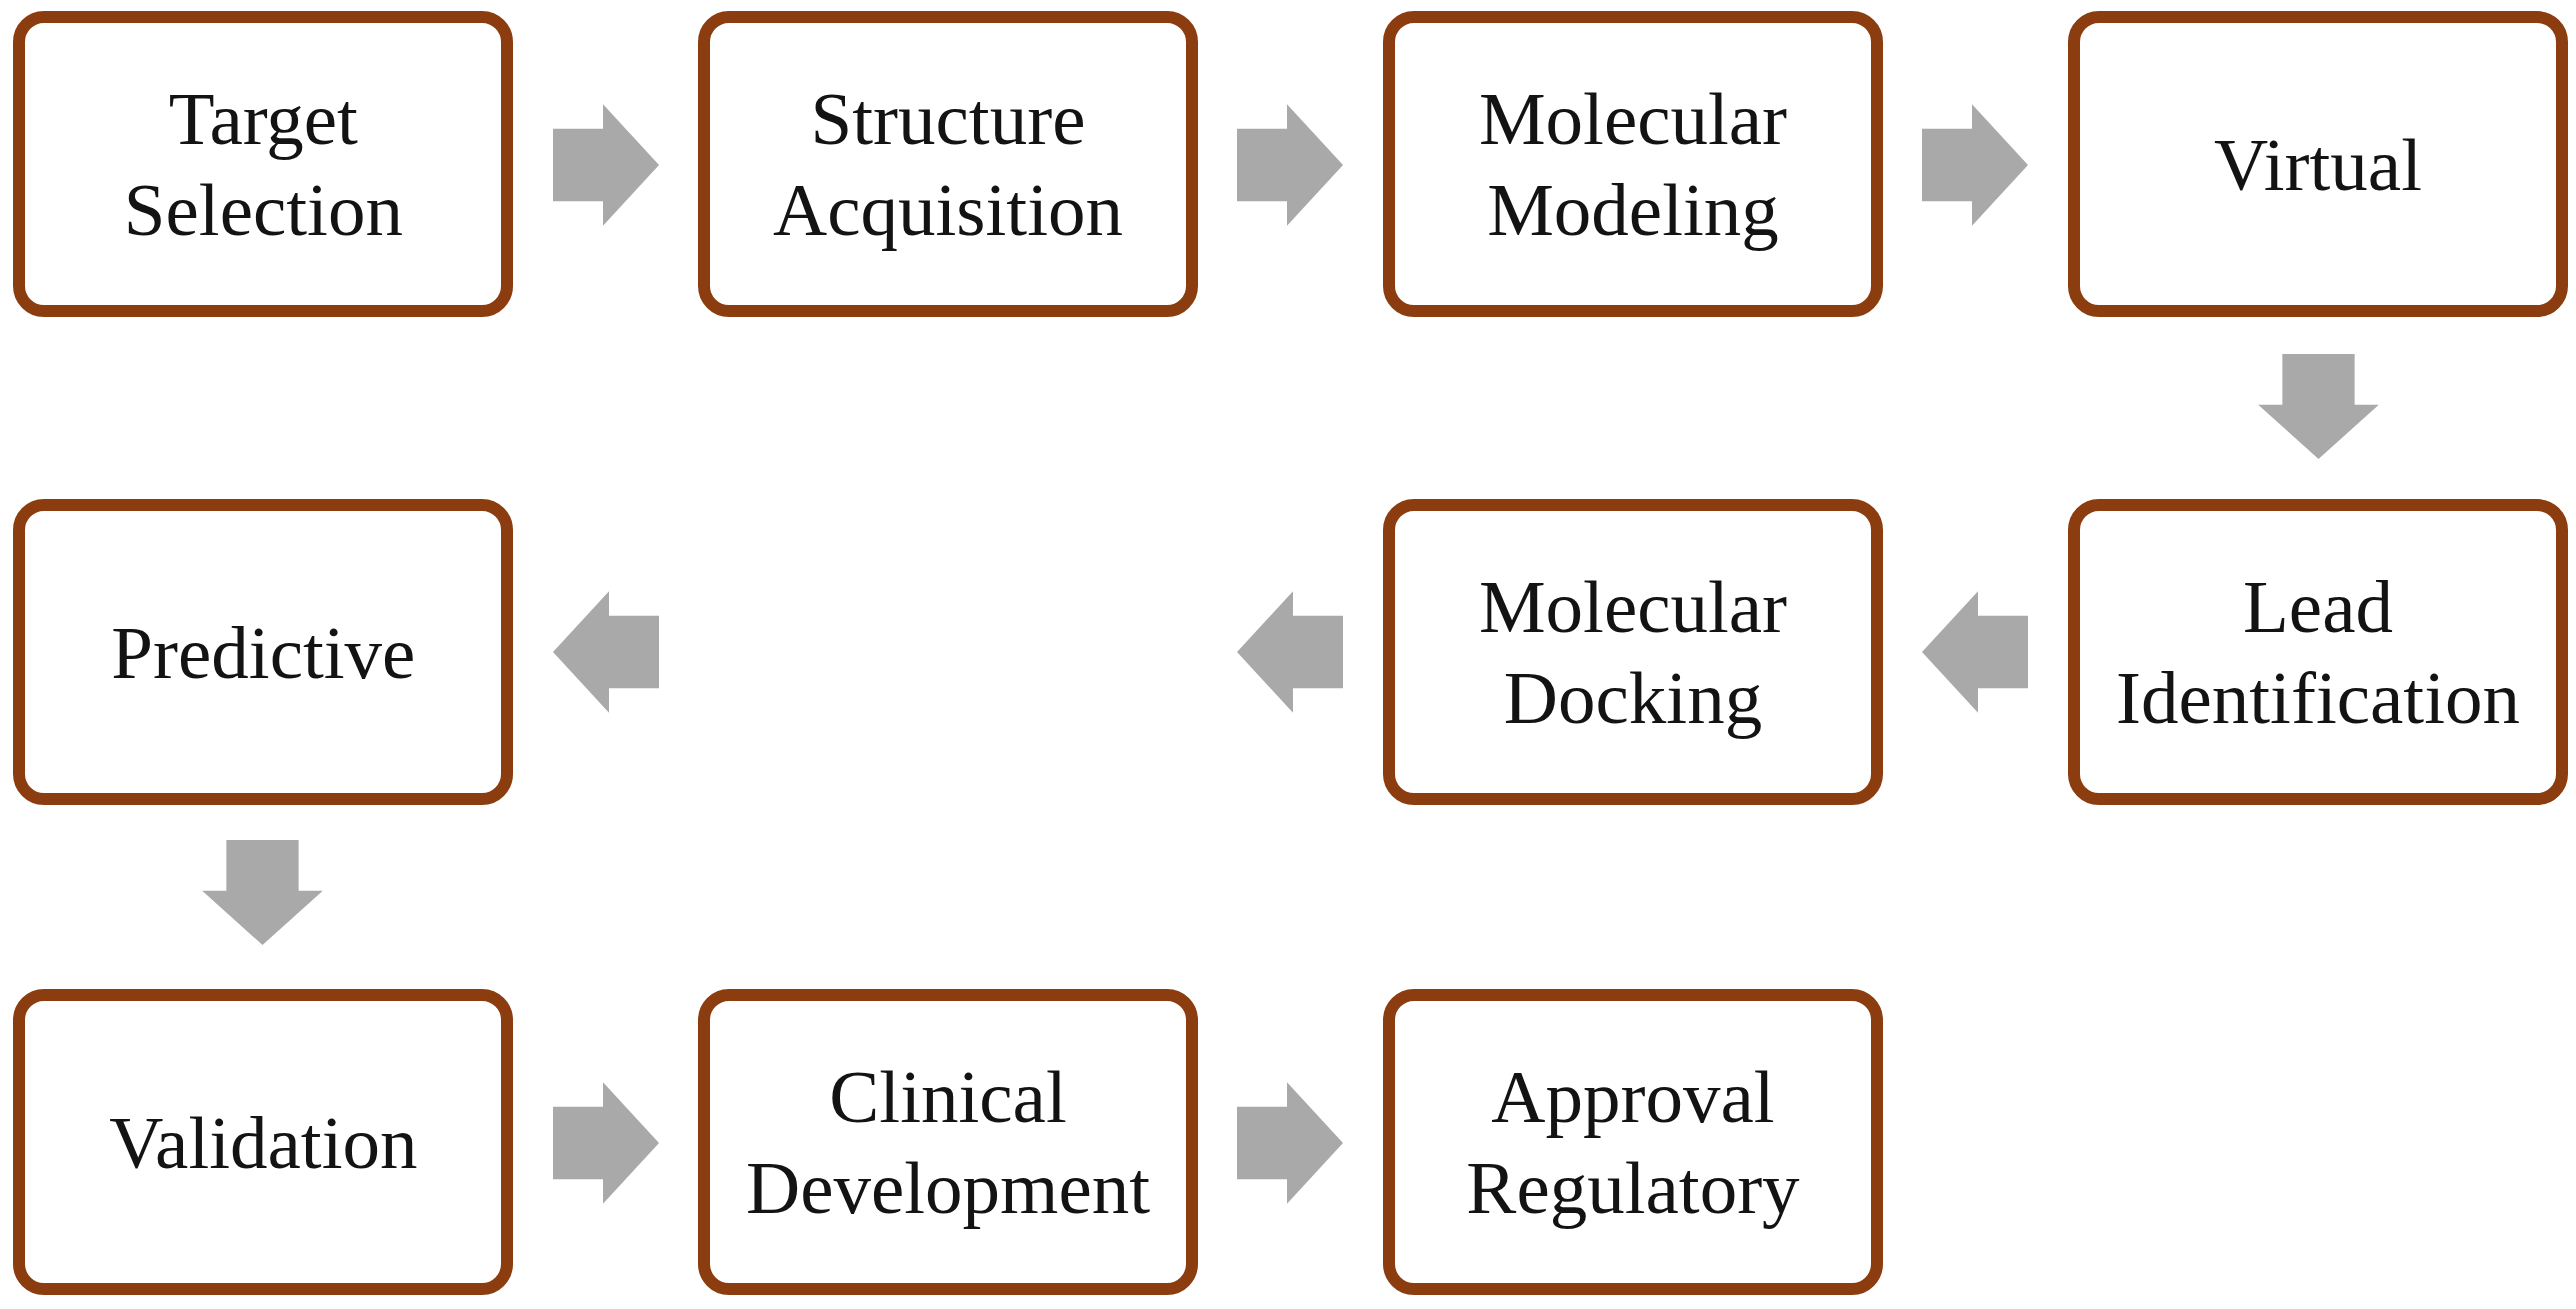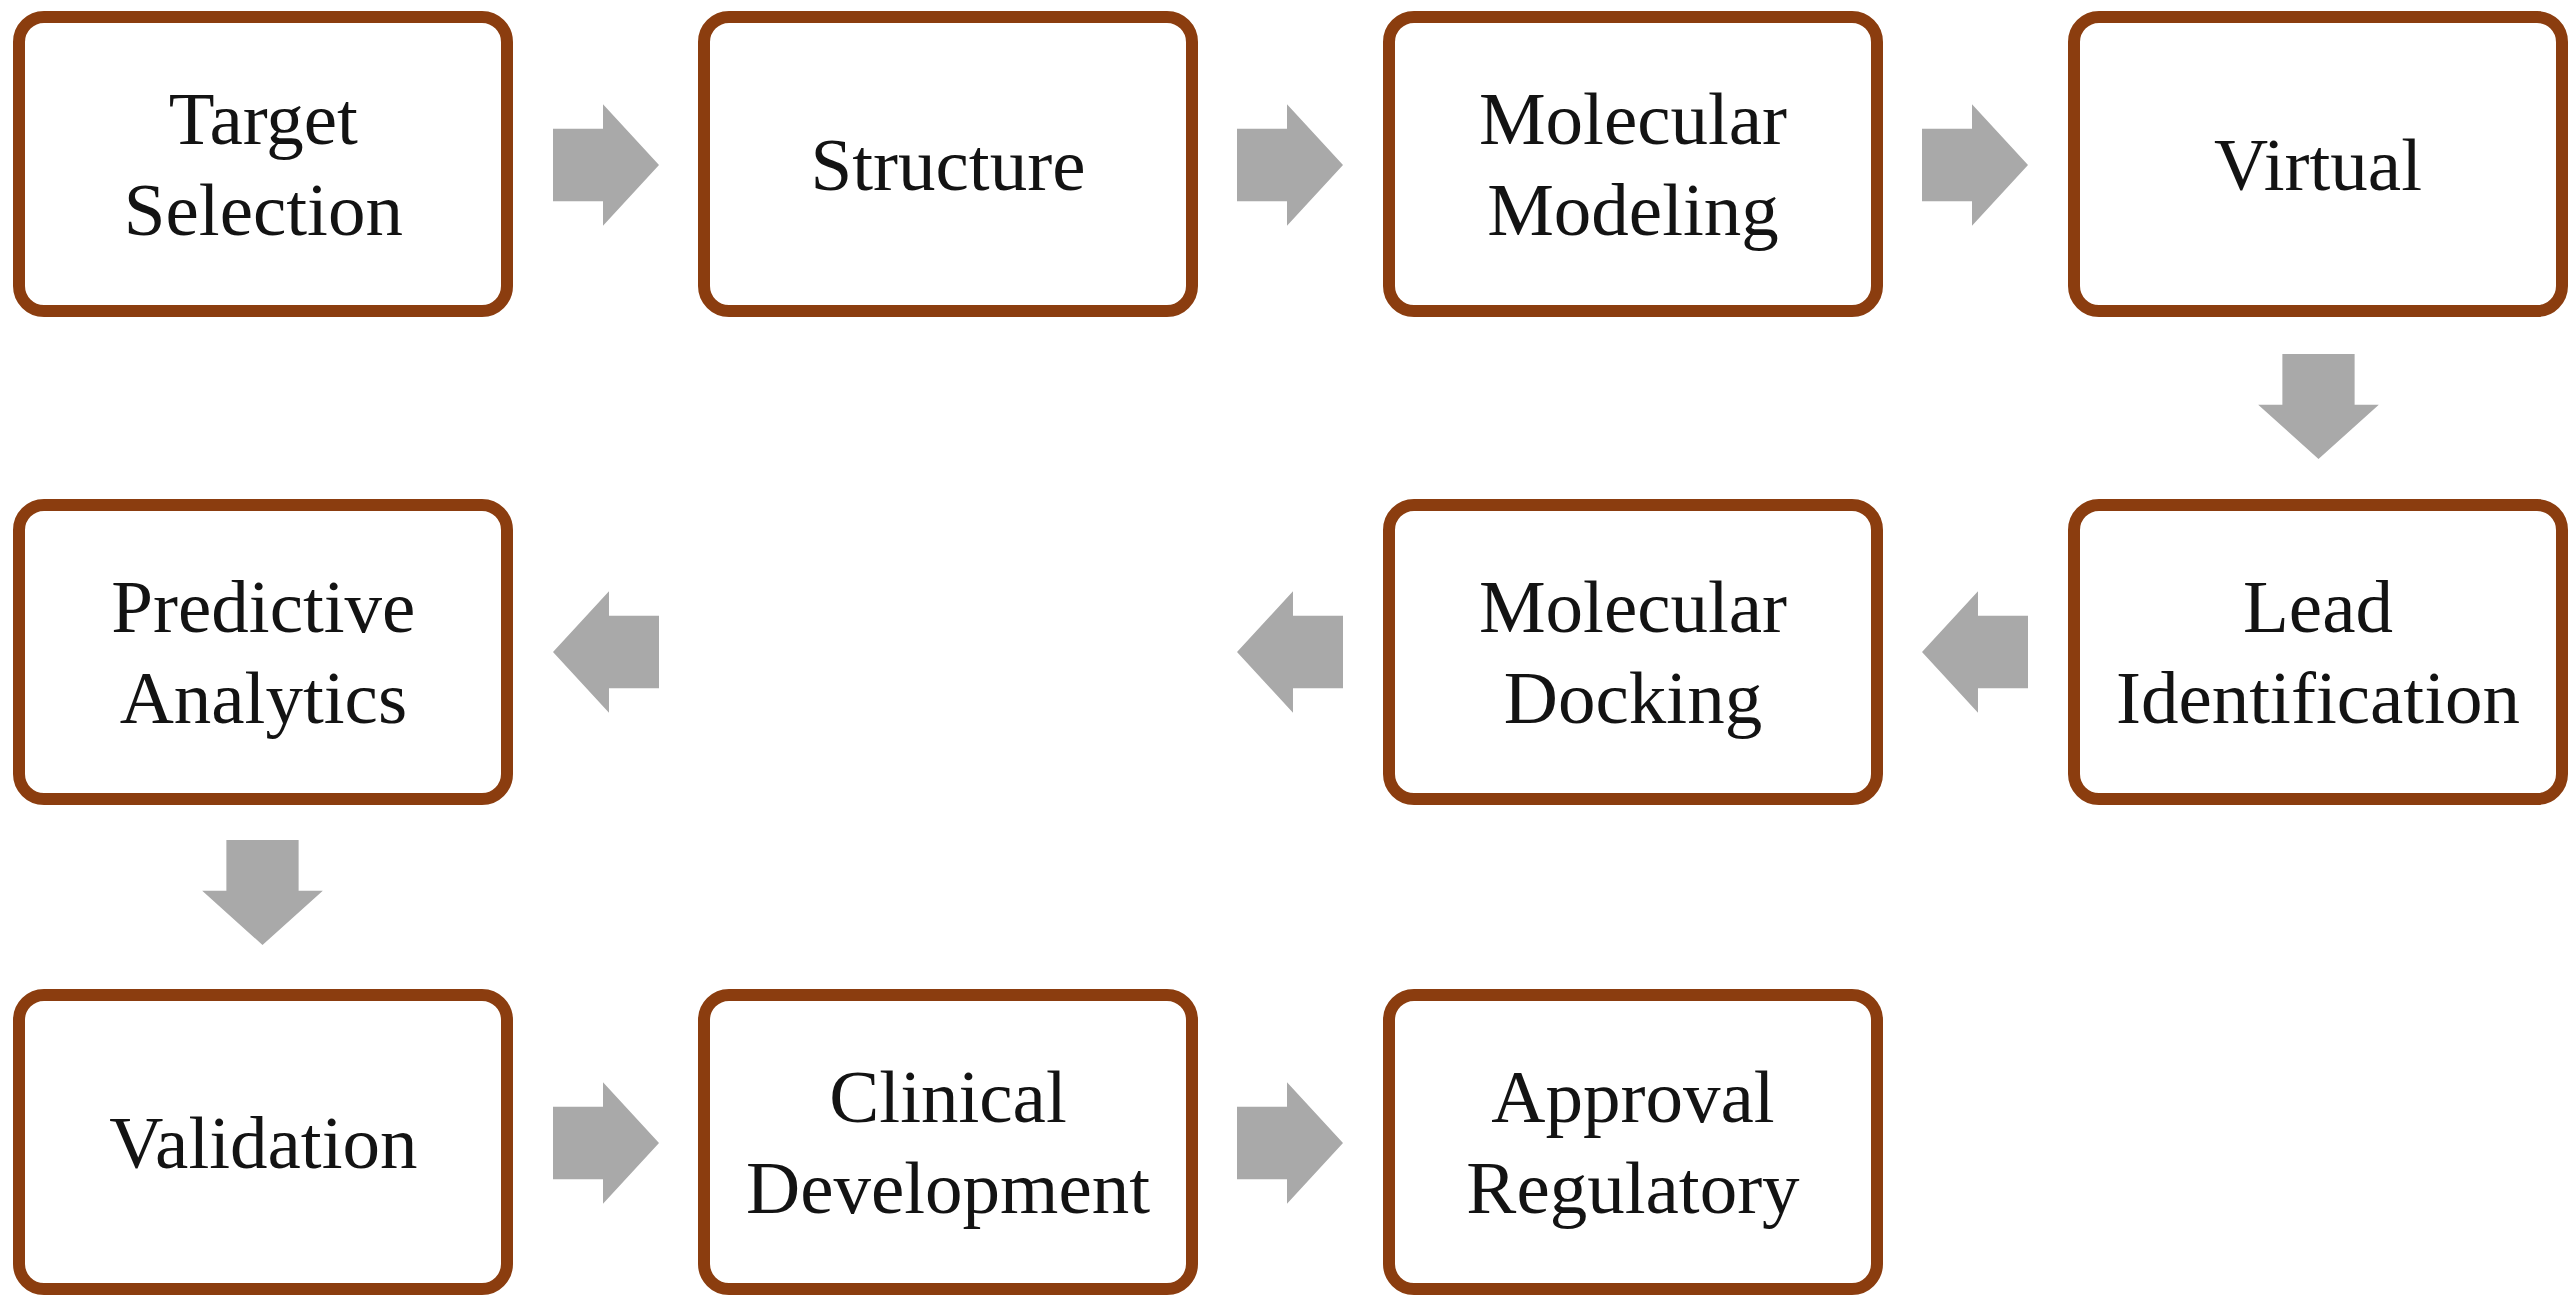--- a/index.html
+++ b/index.html
@@ -43,20 +43,21 @@
 <body>
 
 <div class="canvas">
 
   <div class="node r1 c1">
     <span>Target</span>
     <span>Selection</span>
   </div>
   <div class="node r1 c2">
     <span>Structure</span>
+    <span>Acquisition</span>
   </div>
   <div class="node r1 c3">
     <span>Molecular</span>
     <span>Modeling</span>
   </div>
   <div class="node r1 c4">
     <span>Virtual</span>
   </div>
 
   <div class="arrow arrow-h ay1 g1">
@@ -76,21 +77,20 @@
   </div>
 
   <div class="arrow arrow-v d1">
     <svg viewBox="0 0 162 141">
         <polygon fill="currentColor" points="32.5,0 129.5,0 129.5,68 162,68 81,141 0,68 32.5,68"></polygon>
       </svg>
   </div>
 
   <div class="node r2 c1">
     <span>Predictive</span>
-    <span>Analytics</span>
   </div>
   <div class="node r2 c3">
     <span>Molecular</span>
     <span>Docking</span>
   </div>
   <div class="node r2 c4">
     <span>Lead</span>
     <span>Identification</span>
   </div>
 

